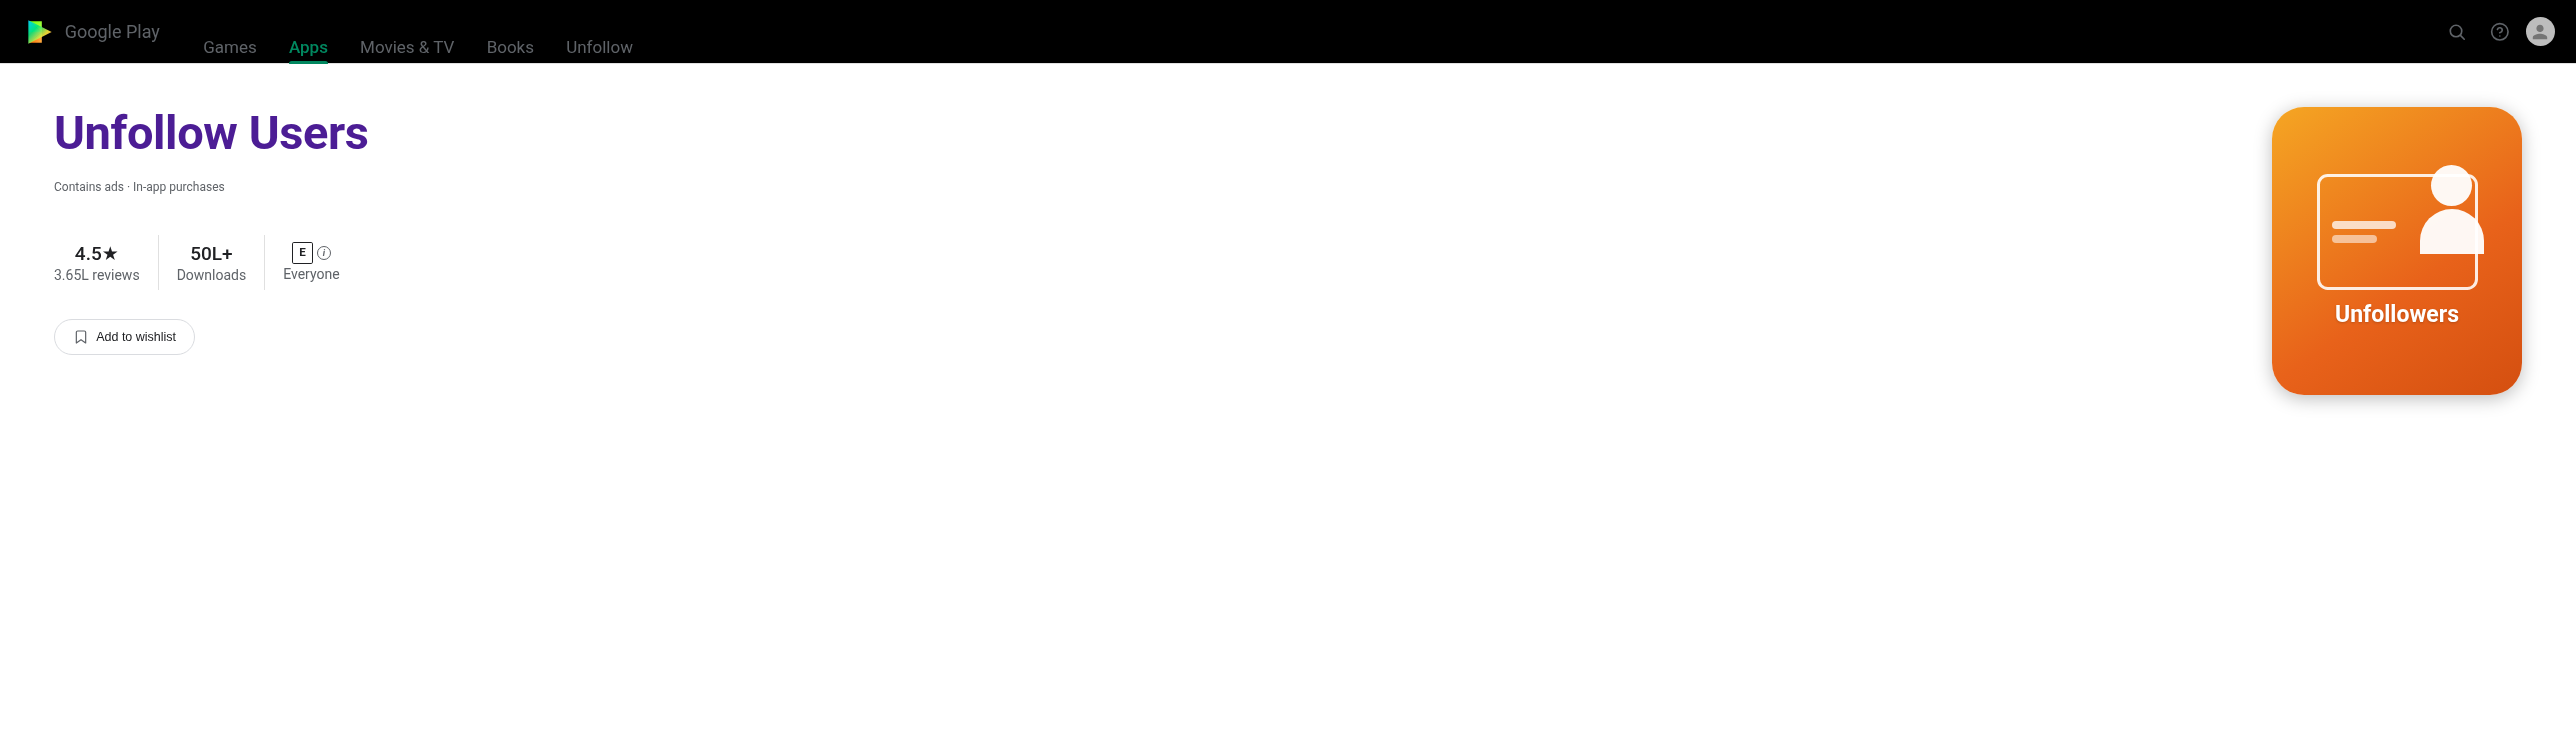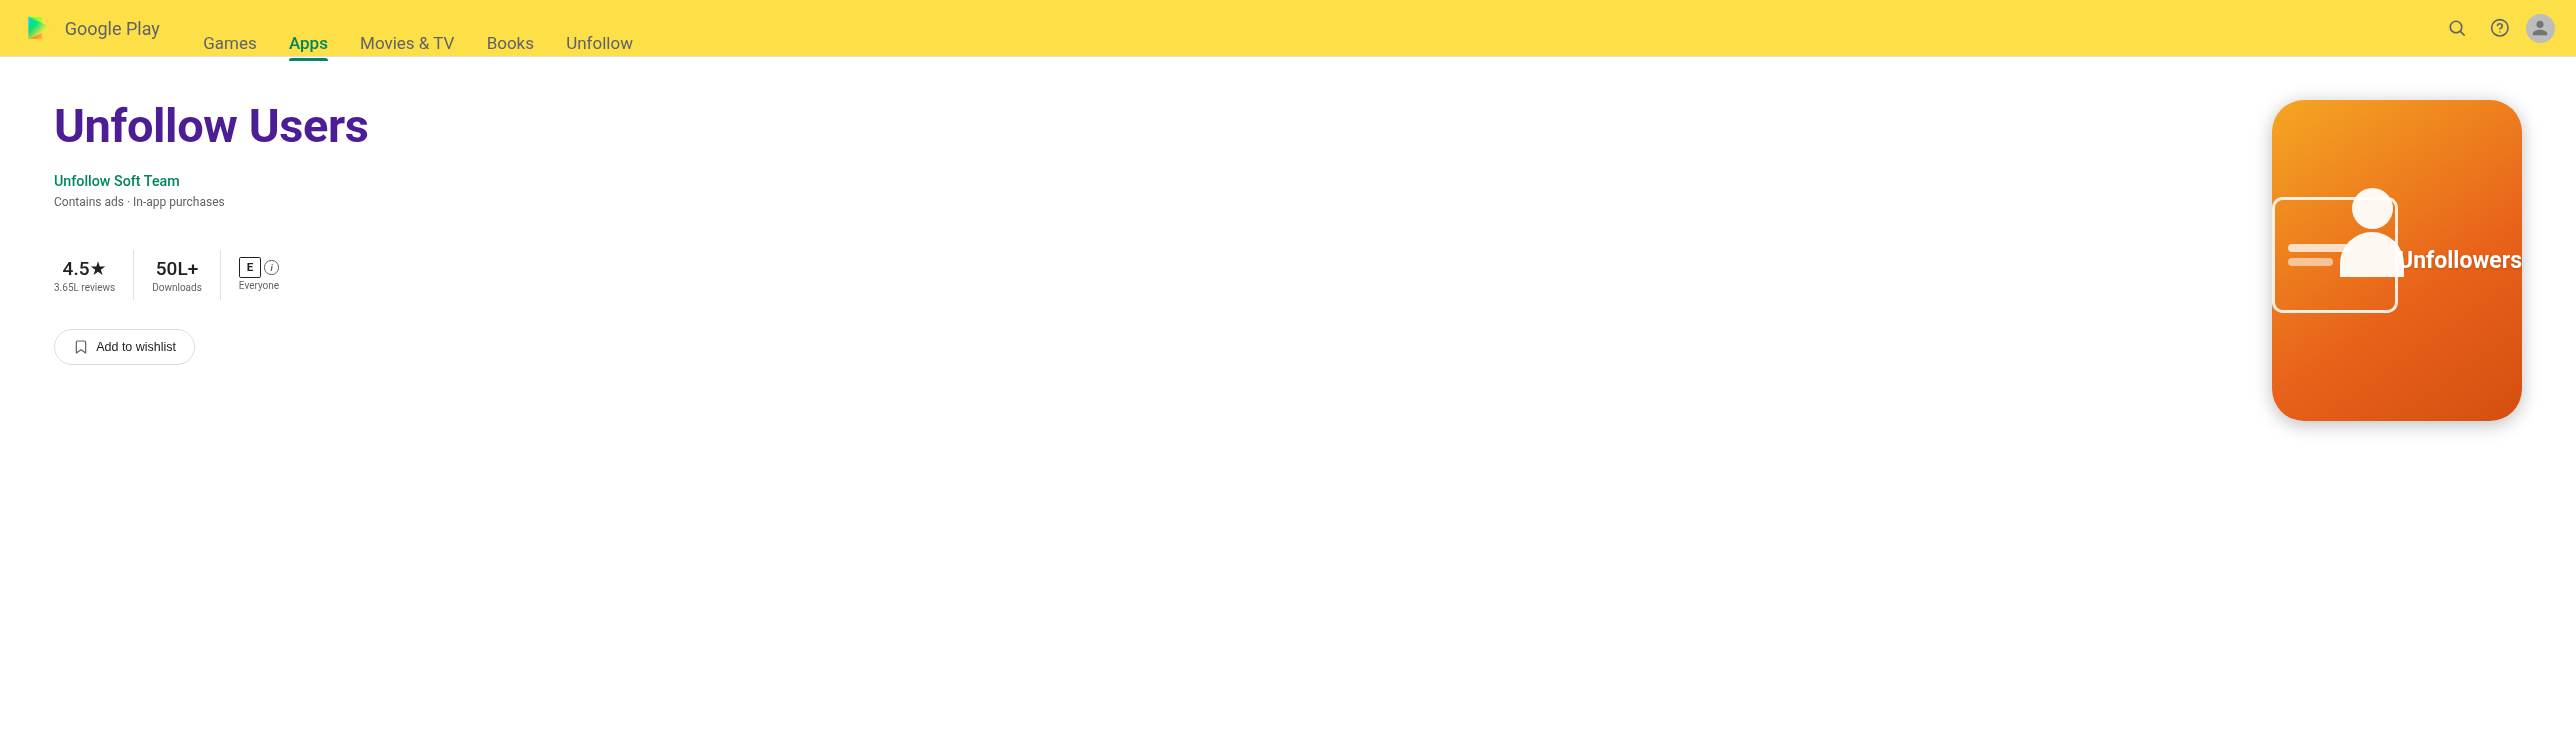--- a/index.html
+++ b/index.html
@@ -8,26 +8,26 @@
       background: #fff;
       color: #202124;
       min-height: 741px;
       overflow-x: hidden;
     }
 
     
     header {
       display: flex;
       align-items: center;
-      height: 57px;
+      height: 64px;
       padding: 0 21.5px;
       border-bottom: 0.9px solid #e0e0e0;
       position: sticky;
       top: 0;
-      background: #fde047;
+      background: #000000;
       z-index: 100;
     }
 
     .logo-area {
       display: flex;
       align-items: center;
       gap: 7.2px;
       margin-right: 29px;
       text-decoration: none;
       color: inherit;
@@ -182,21 +182,21 @@
     .stat-value {
       font-size: 19px;
       font-weight: 500;
       color: #202124;
       display: flex;
       align-items: center;
       gap: 2.7px;
     }
 
     .stat-label {
-      font-size: 10px;
+      font-size: 14px;
       color: #5f6368;
       margin-top: 1.8px;
     }
 
     .content-rating {
       display: flex;
       align-items: center;
       flex-direction: column;
     }
 
@@ -251,24 +251,25 @@
     }
 
     
     .app-icon-area {
       flex-shrink: 0;
       margin-left: 54px;
     }
 
     .app-icon {
       width: 250px;
-      height: 321px;
+      height: 288px;
       border-radius: 32px;
       background: linear-gradient(145deg, #f5a623 0%, #e8621a 60%, #d44f10 100%);
       display: flex;
+      flex-direction: column;
       align-items: center;
       justify-content: center;
       box-shadow: 0 3.6px 18px rgba(0,0,0,0.25);
       position: relative;
       overflow: hidden;
     }
 
     .app-icon-label {
       font-size: 23px;
       font-weight: 700;
@@ -358,21 +359,20 @@
         <path d="M12 12c2.7 0 4.8-2.1 4.8-4.8S14.7 2.4 12 2.4 7.2 4.5 7.2 7.2 9.3 12 12 12zm0 2.4c-3.2 0-9.6 1.6-9.6 4.8v2.4h19.2v-2.4c0-3.2-6.4-4.8-9.6-4.8z"></path>
       </svg>
     </button>
   </div>
 </header>
 
 <main>
   <div class="app-info">
     <h1 class="app-title">Unfollow Users</h1>
 
-    <a class="developer-link" href="#" style="color:#01875f;">Unfollow Soft Team</a>
     <p class="app-meta">Contains ads · In-app purchases</p>
 
     <div class="stats-row">
       <div class="stat-item">
         <span class="stat-value">
           <span>4.5★</span>
         </span>
         <span class="stat-label">3.65L reviews</span>
       </div>
       <div class="stat-item">

